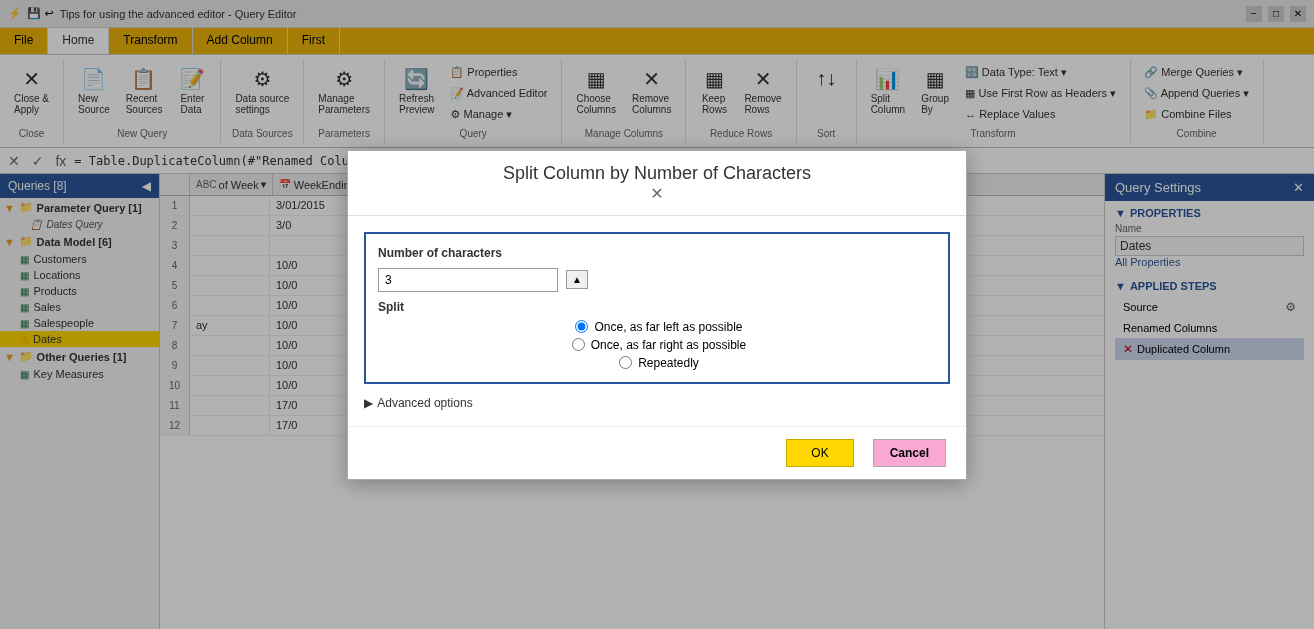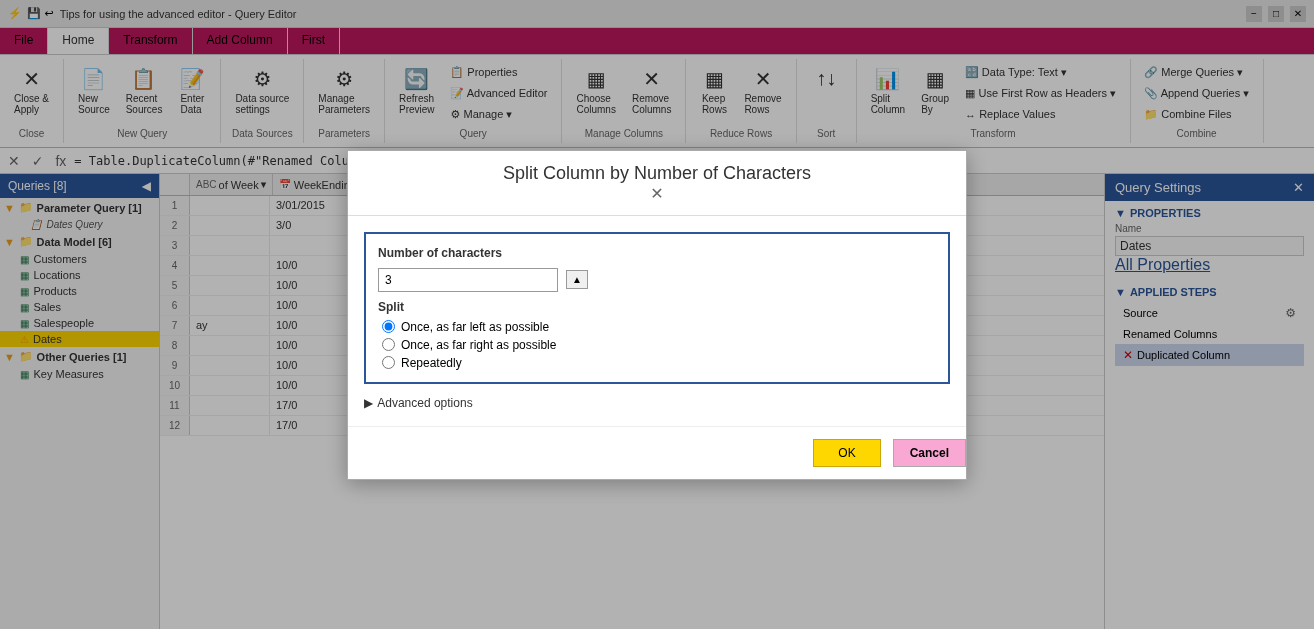--- a/index.html
+++ b/index.html
@@ -15,21 +15,21 @@
       border-bottom: 1px solid #ccc;
       justify-content: space-between;
     }
     .title-bar-left { display: flex; align-items: center; gap: 6px; font-size: 11px; }
     .title-bar-right { display: flex; align-items: center; gap: 6px; font-size: 11px; }
     .title-text { font-size: 11px; color: #333; }
     .win-btn { width: 16px; height: 16px; border: none; background: #ccc; cursor: pointer; font-size: 10px; display: flex; align-items: center; justify-content: center; }
 
     
     .ribbon { background: #fff; border-bottom: 1px solid #bbb; }
-    .ribbon-tabs { display: flex; gap: 0; background: #be185d; border-bottom: 1px solid #ccc; }
+    .ribbon-tabs { display: flex; gap: 0; background: #eab308; border-bottom: 1px solid #ccc; }
     .ribbon-tab { padding: 5px 14px; font-size: 12px; cursor: pointer; border-right: 1px solid #ddd; }
     .ribbon-tab.active { background: #fff; border-bottom: 2px solid #fff; color: #333; font-weight: 500; }
     .ribbon-content { display: flex; align-items: stretch; padding: 4px 0; background: #fff; min-height: 80px; }
     .ribbon-group { display: flex; flex-direction: column; align-items: center; padding: 4px 8px; border-right: 1px solid #e0e0e0; min-width: 60px; }
     .ribbon-group-btns { display: flex; gap: 4px; align-items: flex-start; flex: 1; }
     .ribbon-group-label { font-size: 10px; color: #666; margin-top: 4px; }
     .ribbon-btn { display: flex; flex-direction: column; align-items: center; padding: 3px 5px; cursor: pointer; border: 1px solid transparent; min-width: 40px; font-size: 10px; color: #333; }
     .ribbon-icon { font-size: 20px; margin-bottom: 2px; }
     .ribbon-btn-sm { display: flex; align-items: center; gap: 4px; padding: 2px 5px; cursor: pointer; font-size: 11px; color: #333; border: 1px solid transparent; }
 
@@ -71,21 +71,21 @@
     .grid-row { display: flex; border-bottom: 1px solid #eee; }
     .grid-cell { border-right: 1px solid #e8e8e8; padding: 3px 6px; font-size: 11px; color: #333; min-width: 80px; white-space: nowrap; overflow: hidden; }
 
     
     .query-settings { width: 210px; background: #fff; border-left: 1px solid #ccc; font-size: 11px; }
     .qs-header { background: #2b579a; color: #fff; padding: 6px 10px; font-size: 13px; display: flex; justify-content: space-between; align-items: center; }
     .qs-section { padding: 6px 10px; }
     .qs-section-title { font-size: 11px; font-weight: 700; color: #2b579a; margin-bottom: 4px; display: flex; align-items: center; gap: 4px; }
     .qs-label { font-size: 10px; color: #666; margin-bottom: 2px; }
     .qs-value { font-size: 12px; color: #333; padding: 2px 4px; border: 1px solid #ccc; background: #f9f9f9; }
-    .qs-link { color: #2b579a; text-decoration: underline; cursor: pointer; font-size: 16px; }
+    .qs-link { color: #2b579a; cursor: pointer; font-size: 11px; }
     .applied-steps { }
     .step-item { padding: 4px 8px; display: flex; align-items: center; gap: 4px; cursor: pointer; font-size: 11px; }
     .step-item.selected { background: #cdd9f0; }
     .step-item .step-name { flex: 1; }
     .step-gear { cursor: pointer; color: #666; font-size: 12px; }
     .step-x { cursor: pointer; color: #c00; font-size: 12px; }
 
     
     .modal-overlay {
       position: fixed;
@@ -121,25 +121,25 @@
     .modal-section {
       border: 2px solid #2b579a;
       padding: 12px;
       margin-bottom: 12px;
     }
     .modal-section-title { font-size: 12px; font-weight: 600; color: #333; margin-bottom: 8px; }
     .num-input-row { display: flex; align-items: center; gap: 8px; }
     .num-input { width: 180px; border: 1px solid #999; padding: 4px 6px; font-size: 12px; outline: none; }
     .spin-btn { border: 1px solid #999; background: #f0f0f0; padding: 3px 5px; cursor: pointer; font-size: 10px; }
     .split-section-title { font-size: 12px; font-weight: 600; color: #333; margin: 8px 0 6px; }
-    .radio-group { display: flex; flex-direction: column; gap: 4px; margin-left: 4px; }
+    .radio-group { display: flex; flex-direction: column; gap: 4px; margin-left: 4px; align-items: center; }
     .radio-item { display: flex; align-items: center; gap: 6px; font-size: 12px; cursor: pointer; }
     .radio-item input[type=radio] { cursor: pointer; }
     .advanced-link { color: #333; font-size: 12px; cursor: pointer; display: flex; align-items: center; gap: 4px; margin-top: 8px; }
-    .modal-footer { padding: 12px 0; display: flex; justify-content: flex-end; gap: 12px; border-top: 1px solid #eee; }
+    .modal-footer { padding: 12px 20px; display: flex; justify-content: flex-end; gap: 19px; border-top: 1px solid #eee; }
     .btn-ok { background: #ffd700; border: 1px solid #c8a800; padding: 6px 24px; cursor: pointer; font-size: 12px; }
     .btn-cancel { background: #f9a8d4; border: 1px solid #aaa; padding: 6px 16px; cursor: pointer; font-size: 12px; font-weight: bold; }
   </style>
 </head>
 <body>
 
 <div class="title-bar">
   <div class="title-bar-left">
     <span>⚡</span>
     <span>💾 ↩</span>

